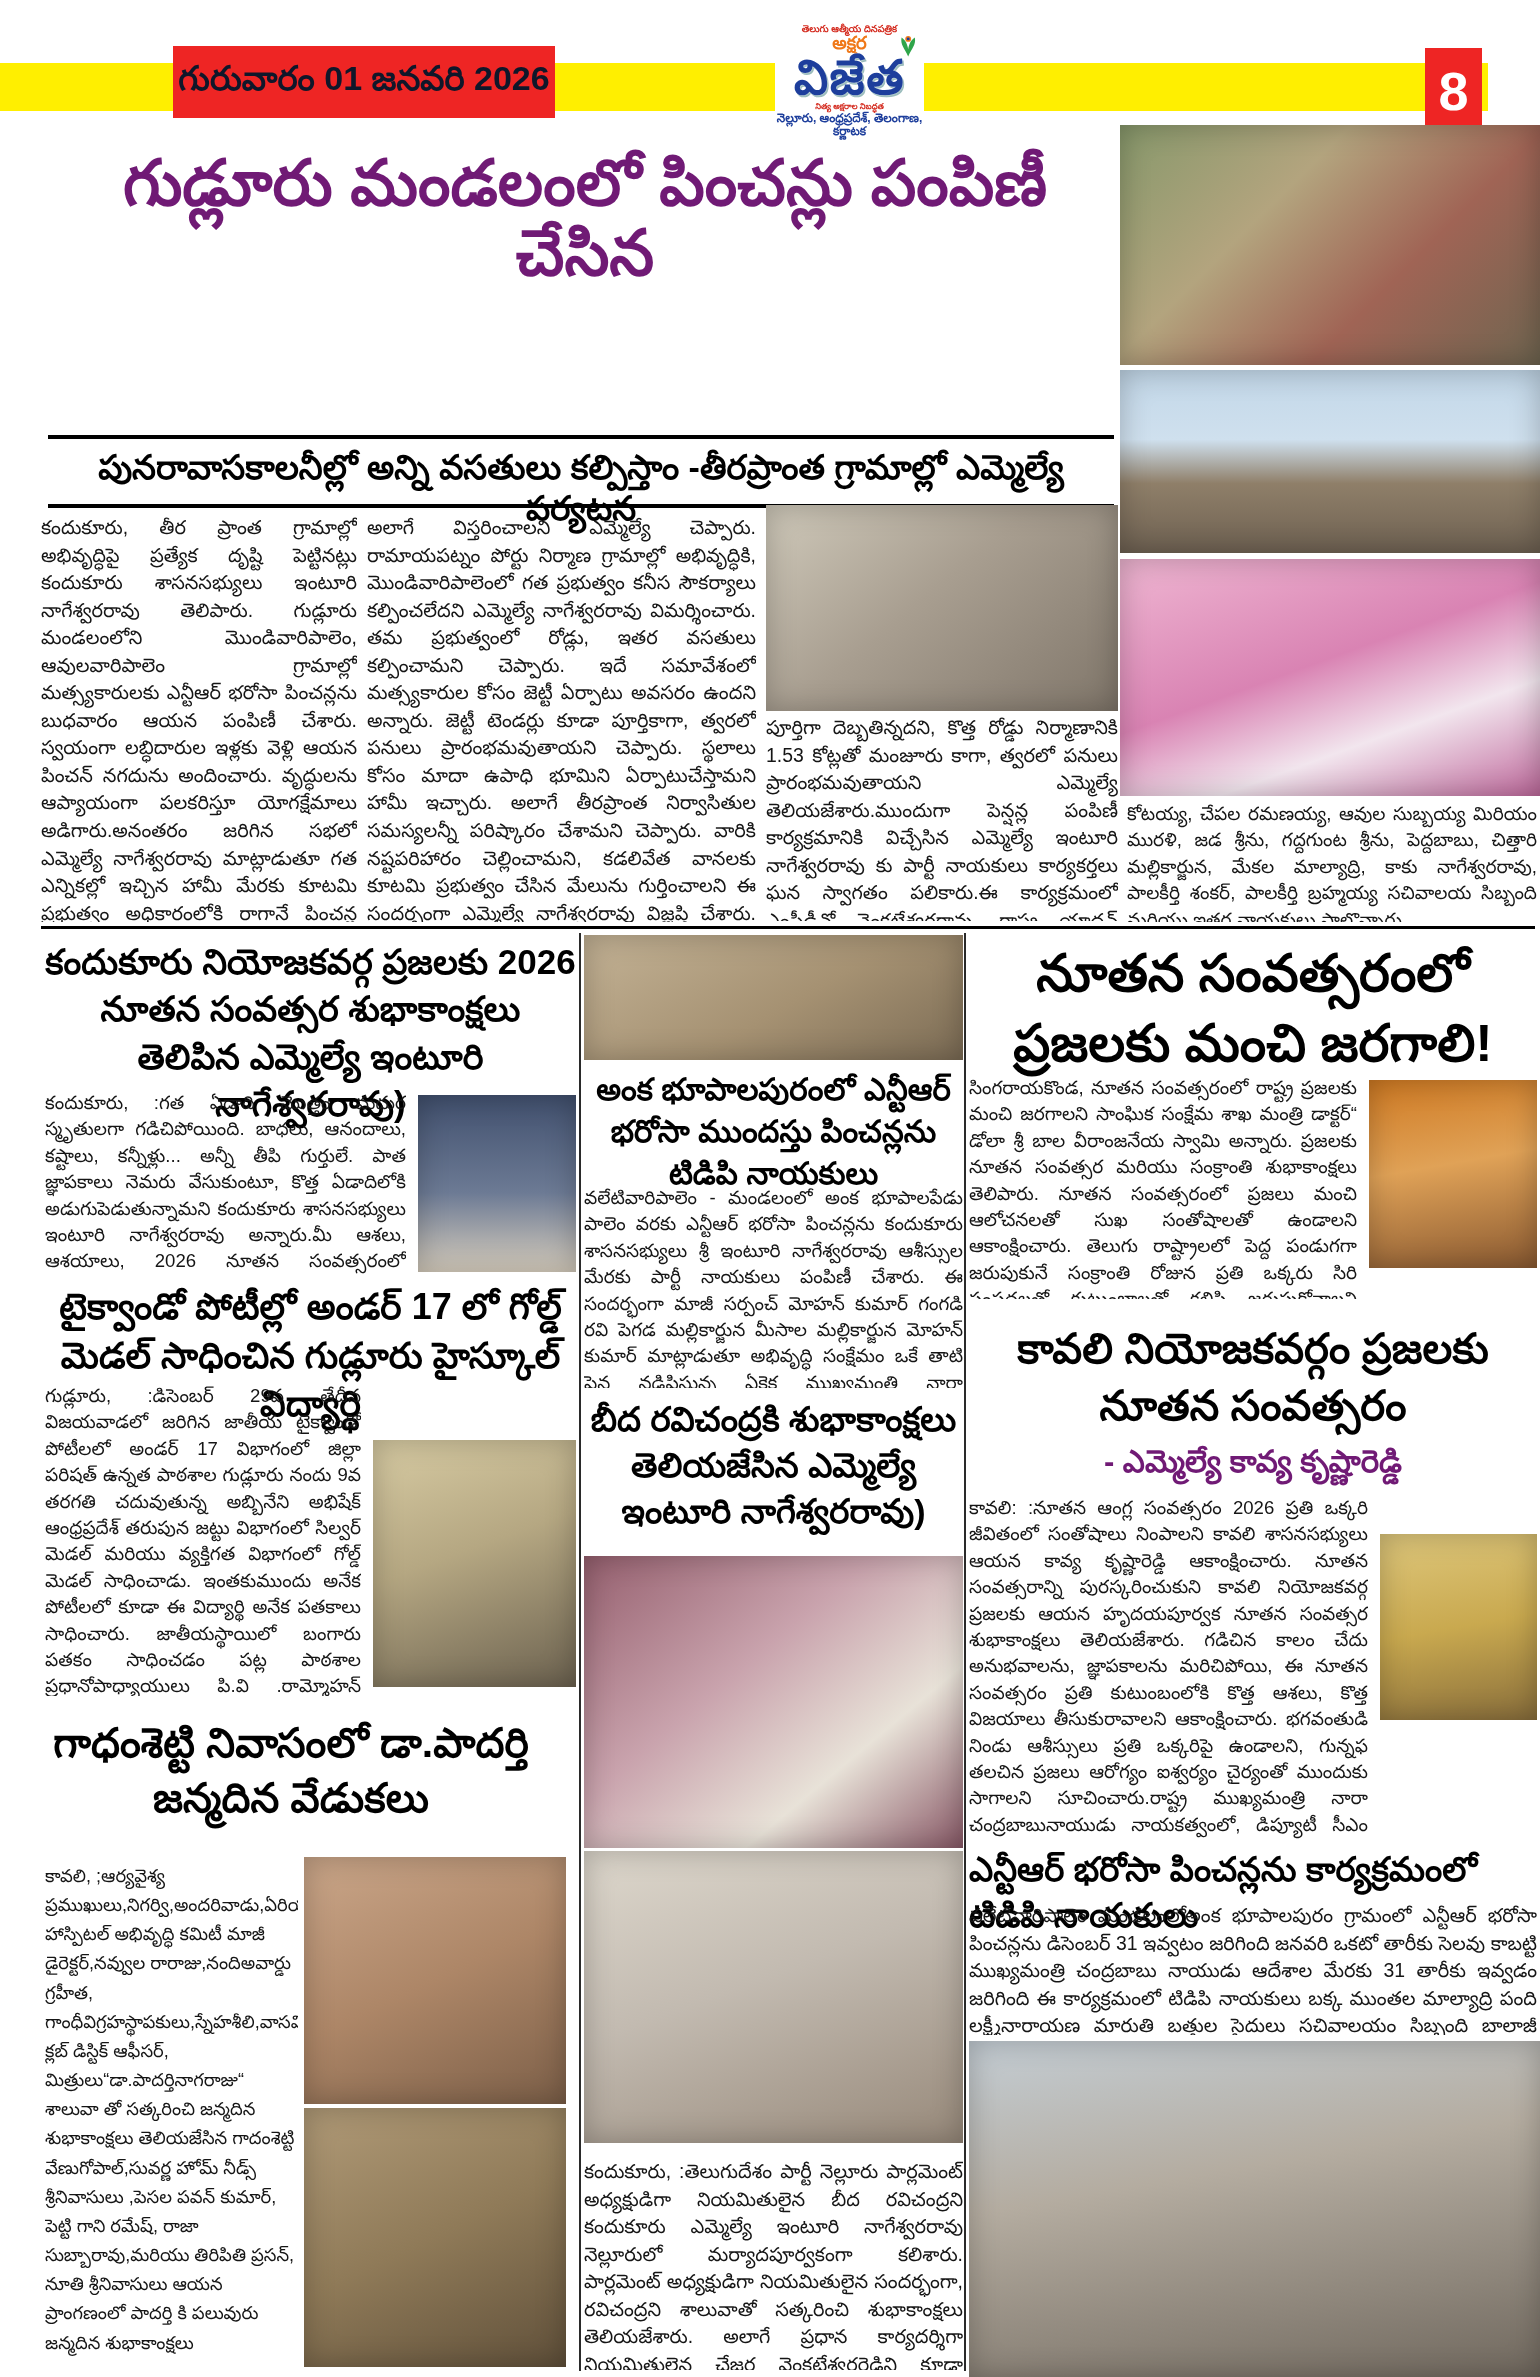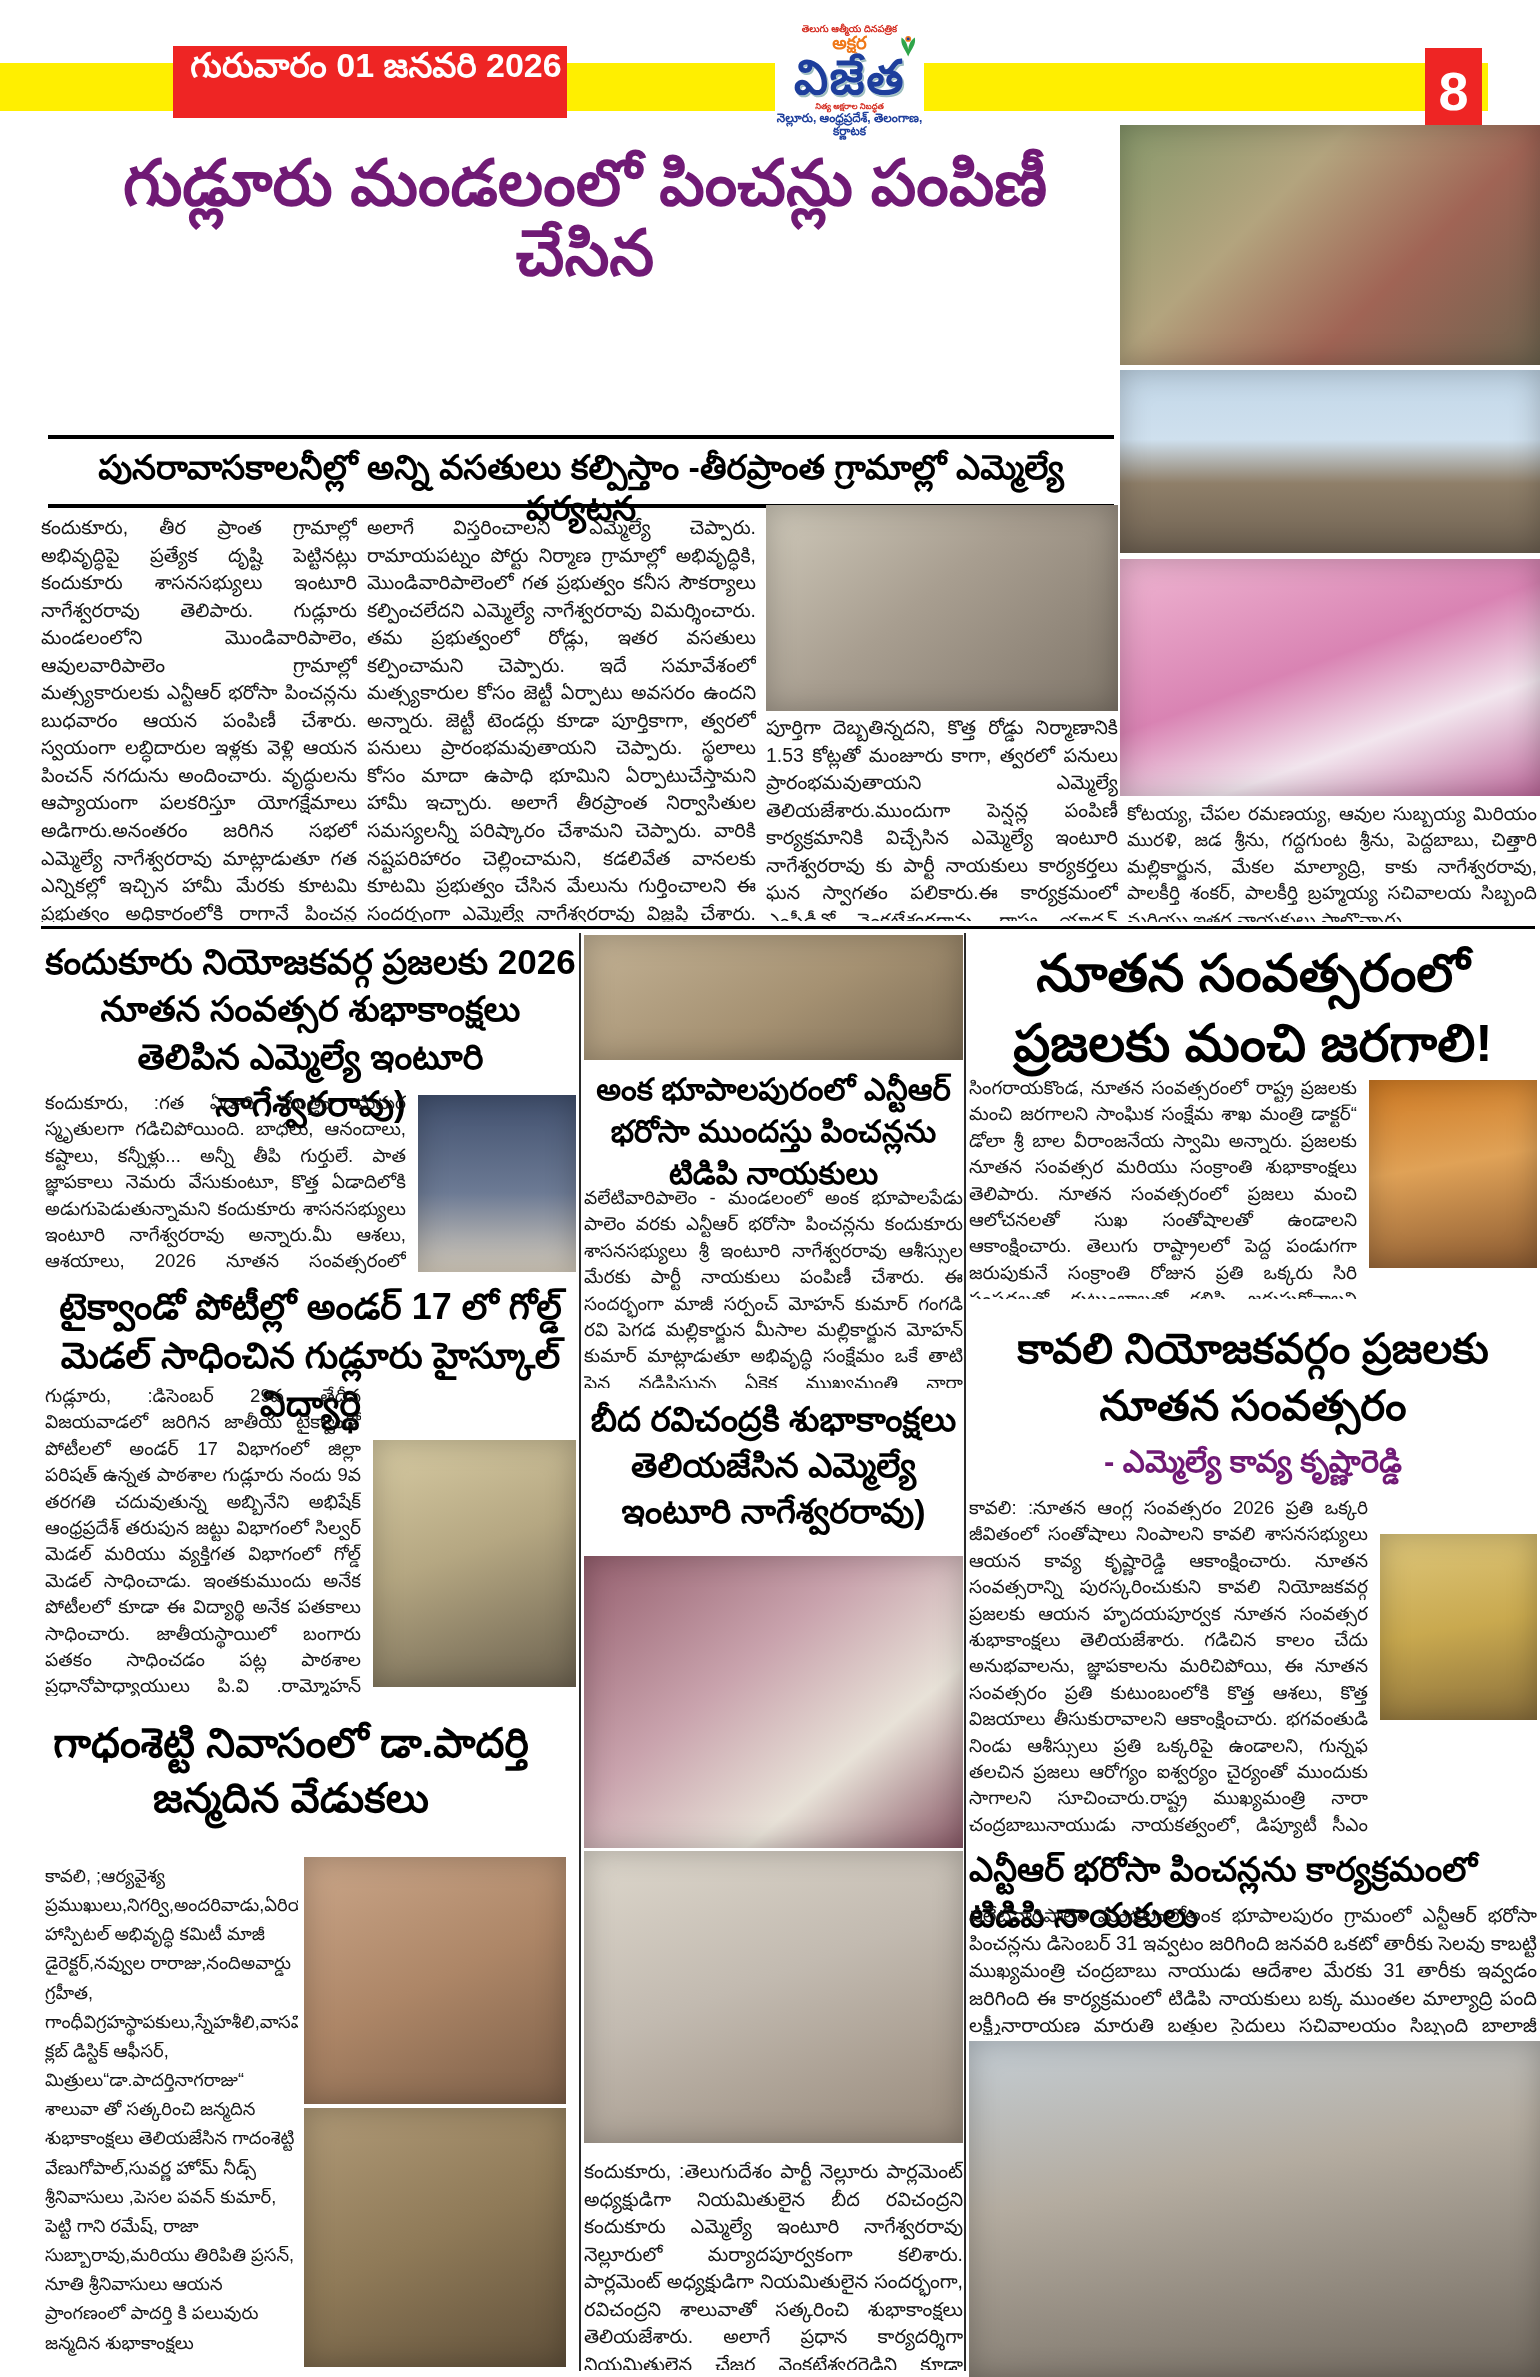--- a/index.html
+++ b/index.html
@@ -3,22 +3,22 @@
 <meta charset="utf-8">
 <style>
   html,body{margin:0;padding:0;background:#e9e9e9;}
   .sheet{
     position:relative;width:1541px;height:2377px;background:#ffffff;
     font-family:"Liberation Sans", sans-serif;color:#111;overflow:hidden;margin:0 auto;
   }
   .abs{position:absolute;}
   
   .band{background:#ffef00;}
-  .datebox{background:#ee2524;color:#ffffff;font-weight:700;font-size:34px;
-    display:flex;align-items:flex-start;justify-content:center;padding-left:12px;}
+  .datebox{background:#ee2524;color:#0f172a;font-weight:700;font-size:34px;
+    display:flex;align-items:center;justify-content:center;}
   .pagebox{background:#ee2524;color:#fff;font-weight:700;font-size:54px;
     display:flex;align-items:center;justify-content:center;}
   .logobox{background:#ffffff;text-align:center;line-height:1.05;padding-top:4.5px;}
   .logo-top{color:#d42a1e;font-size:9.7px;font-weight:700;}
   .logo-accent{color:#f07818;font-size:18px;font-weight:700;}
   .logo-title{color:#1d3e9c;font-size:48px;font-weight:800;
     text-shadow:0 0 1.5px #fff,1.5px 1.5px 0 #9bb;letter-spacing:1.5px;}
   .logo-red{color:#d42a1e;font-size:8.2px;font-weight:700;}
   .logo-bottom{color:#1d3e9c;font-size:12px;font-weight:700;}
   

